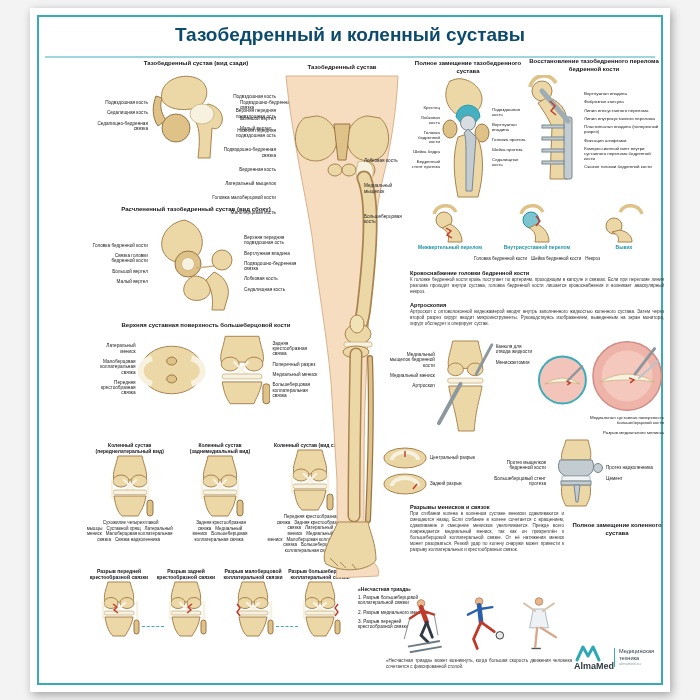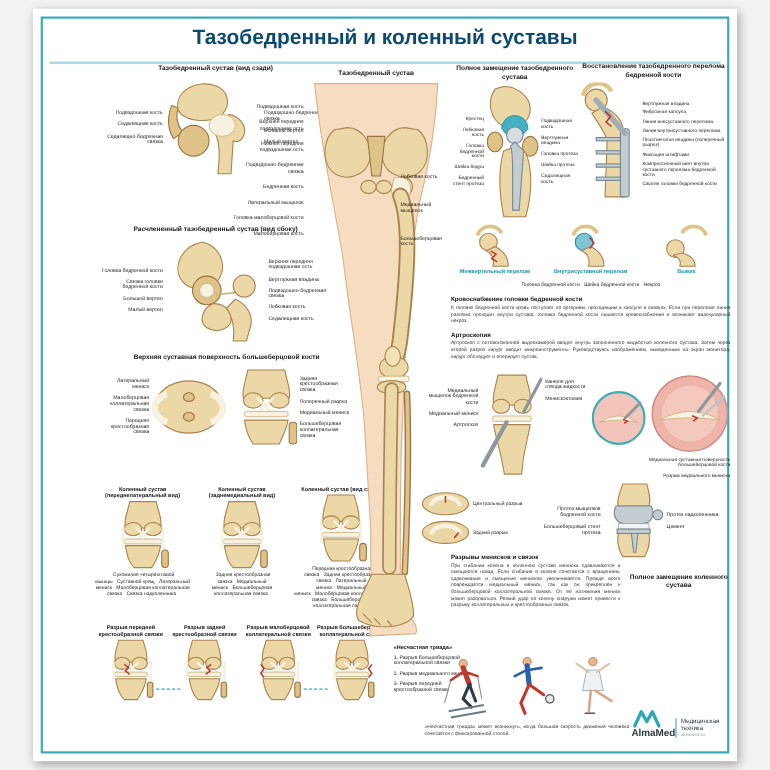--- a/index.html
+++ b/index.html
@@ -25,21 +25,21 @@
 svg{display:block}
 .bone{fill:#ecd8a6;stroke:#a9834f;stroke-width:1;stroke-linejoin:round}
 .bone2{fill:#dfc288;stroke:#9a7544;stroke-width:1;stroke-linejoin:round}
 .lig{fill:#f7f1e0;stroke:#c9b17c;stroke-width:.8}
 .met{fill:#c3ccd1;stroke:#78878f;stroke-width:1}
 .tealf{fill:#45b1c0;stroke:#1e93a6;stroke-width:.8}
 .redl{stroke:#c0392b;stroke-width:1.4;fill:none}
 .skin{fill:#f7ddc0;stroke:#d9b28d;stroke-width:1}
 .wl{stroke:#f7f1e0;stroke-width:2.4;stroke-linecap:round}
 .gr{stroke:#8d979e;stroke-linecap:round}
-.logo{display:flex;align-items:flex-end;gap:0}
+.logo{display:flex;align-items:center;gap:0}
 .brand{font-size:9px;font-weight:bold;color:#2c3a40;line-height:1}
 .logo-right{border-left:1.5px solid #39abb8;padding-left:4px;font-size:5.6px;color:#2c3a40;line-height:1.2}
 .site{font-size:4px;color:#8aa0a6}
 </style>
 </head>
 <body>
 
 <div class="page">
   <div class="frame"></div>
   <div class="title">Тазобедренный и коленный суставы</div>

